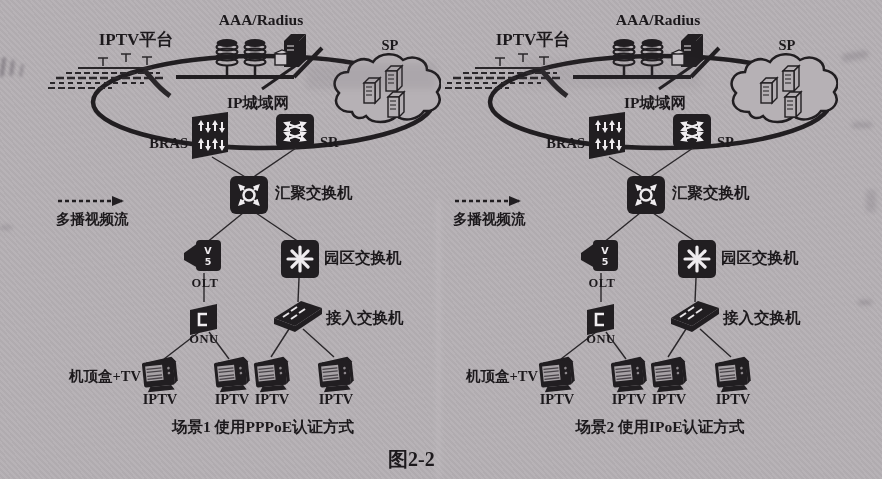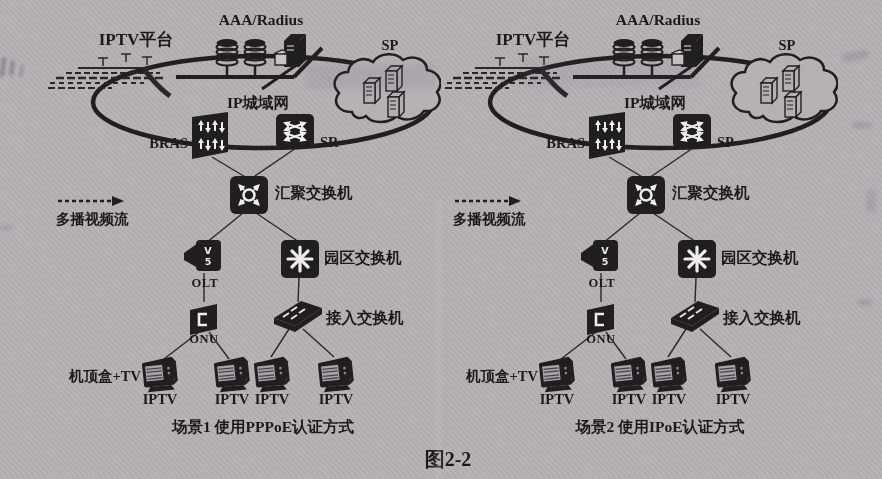--- a/index.html
+++ b/index.html
@@ -14,21 +14,21 @@
   .s17{font-size:17px}
   .s16{font-size:15.5px}
   .s15{font-size:14.5px}
   .s12{font-size:12.5px;letter-spacing:.5px}
   .ctr{text-anchor:middle}
   .end{text-anchor:end}
   .badge{font-size:9.5px;fill:#efecef;font-family:"DejaVu Sans",sans-serif;text-anchor:middle}
   .ring{fill:none;stroke:#211e21;stroke-width:4.5}
   .thin line{stroke:#2a272a;stroke-width:1.4}
   .shelf line{stroke:#211e21}
-  .figcap{position:absolute;left:388px;top:446px;width:120px;text-align:center;
+  .figcap{position:absolute;left:388px;top:446px;width:120px;text-align:left;
           font-size:20px;font-weight:bold;color:#1c191c;}
   .smudge{position:absolute;background:#56505a;border-radius:2px;}
 </style>
 </head>
 <body>
 
 <div class="page">
 
   <svg width="0" height="0" style="position:absolute" aria-hidden="true">
     <defs>

